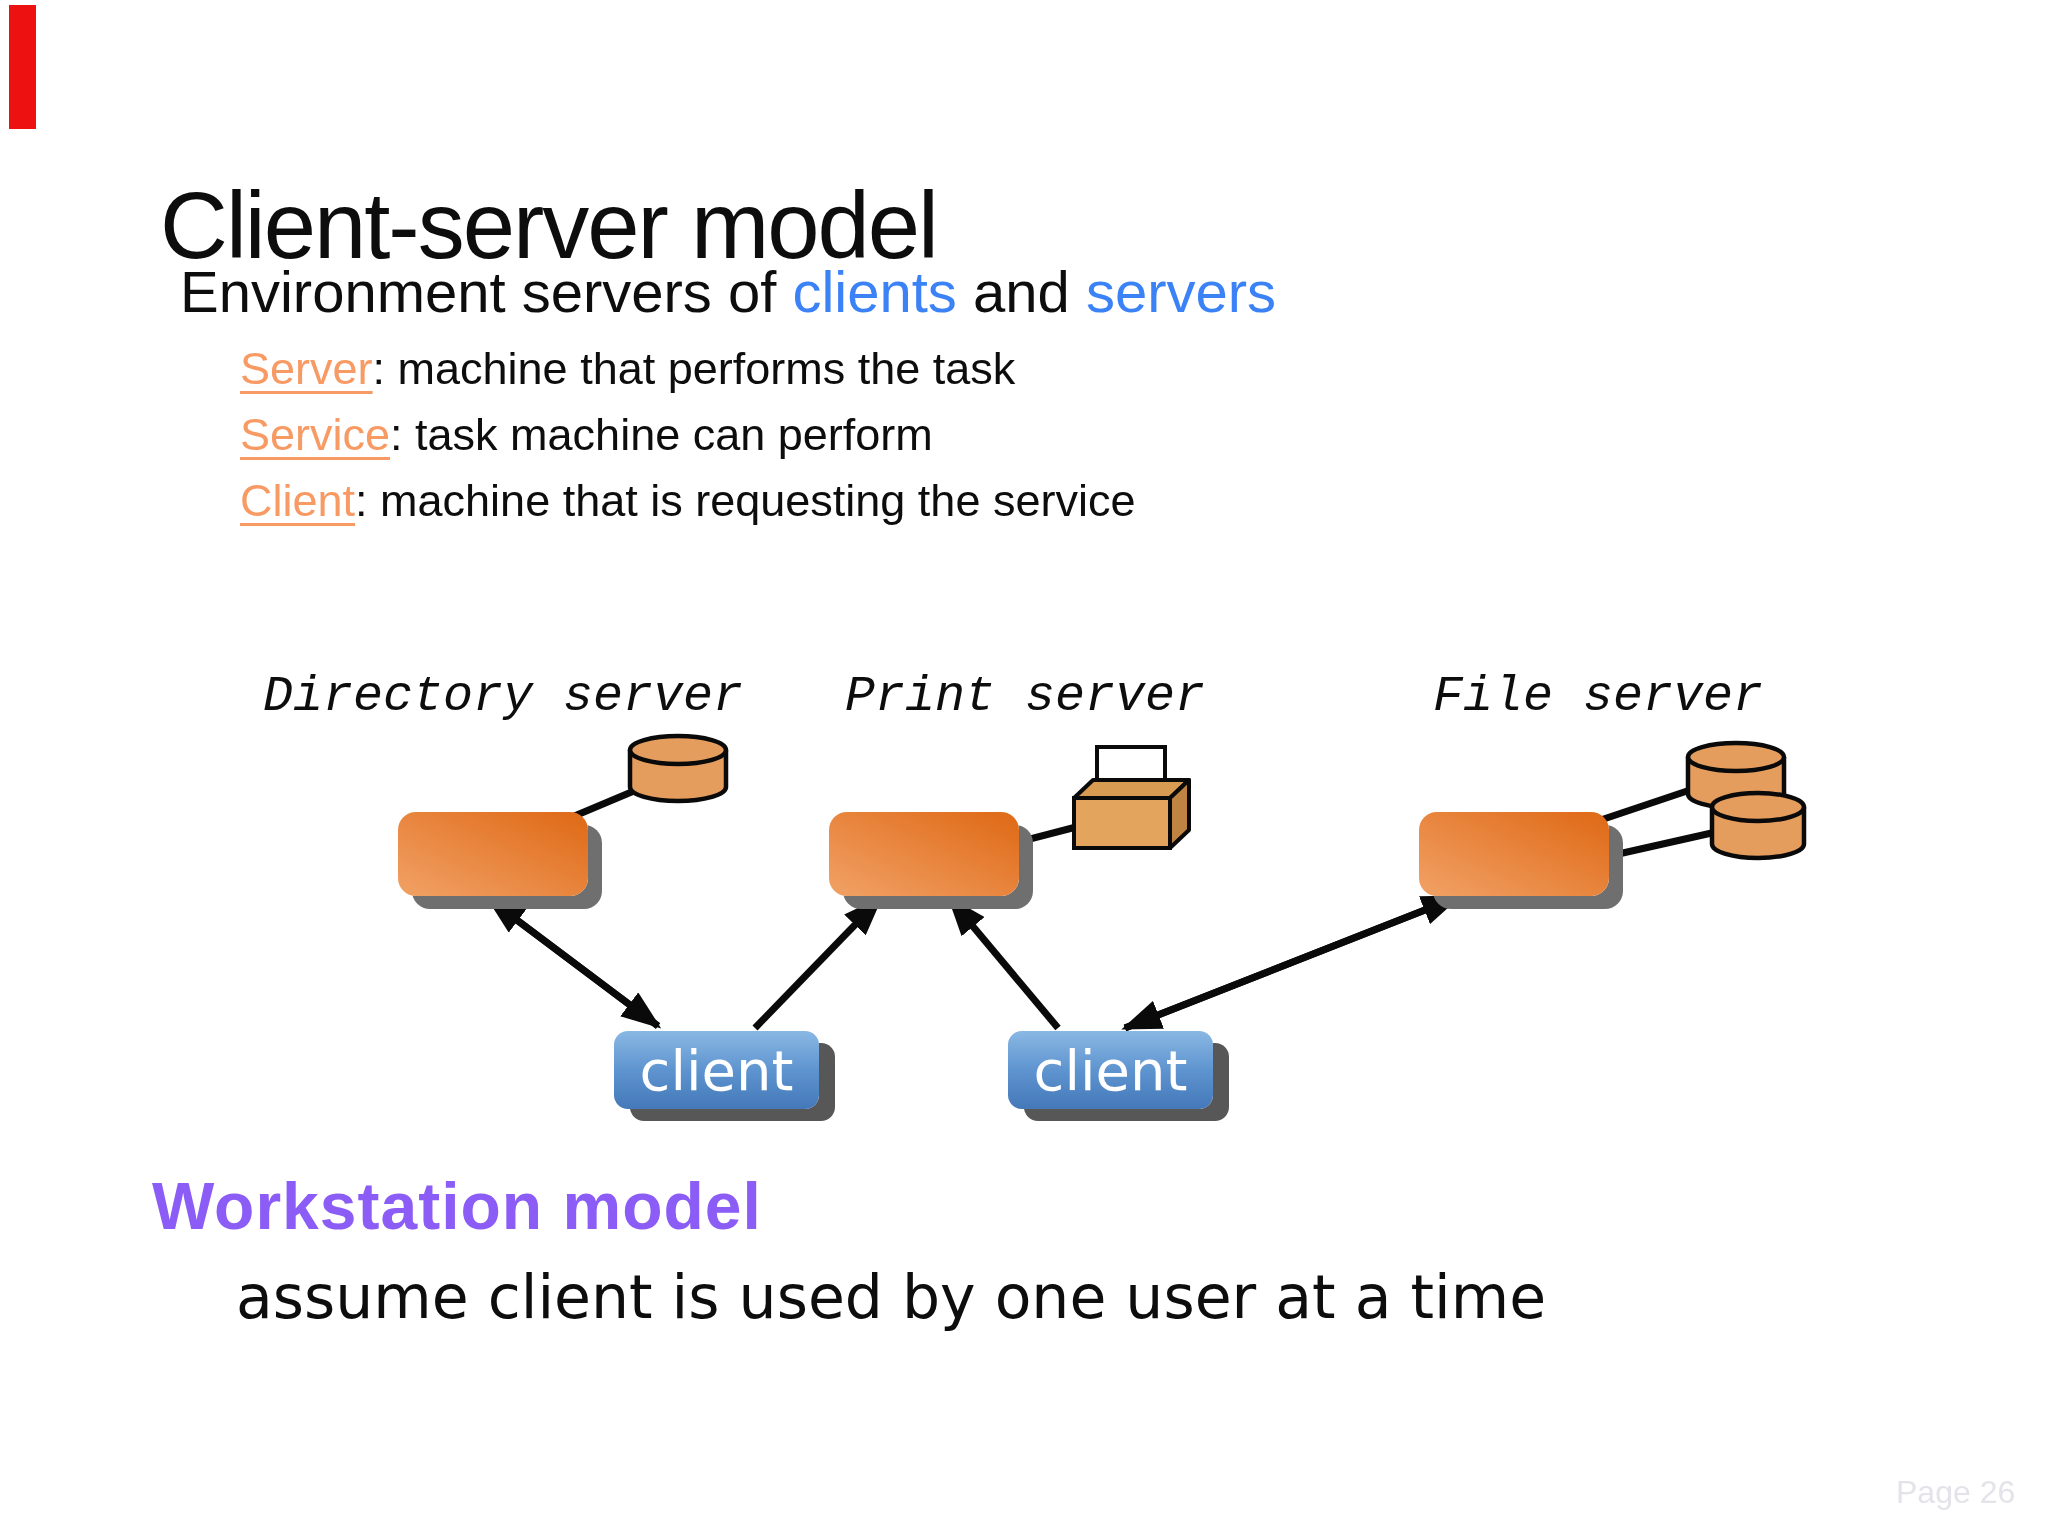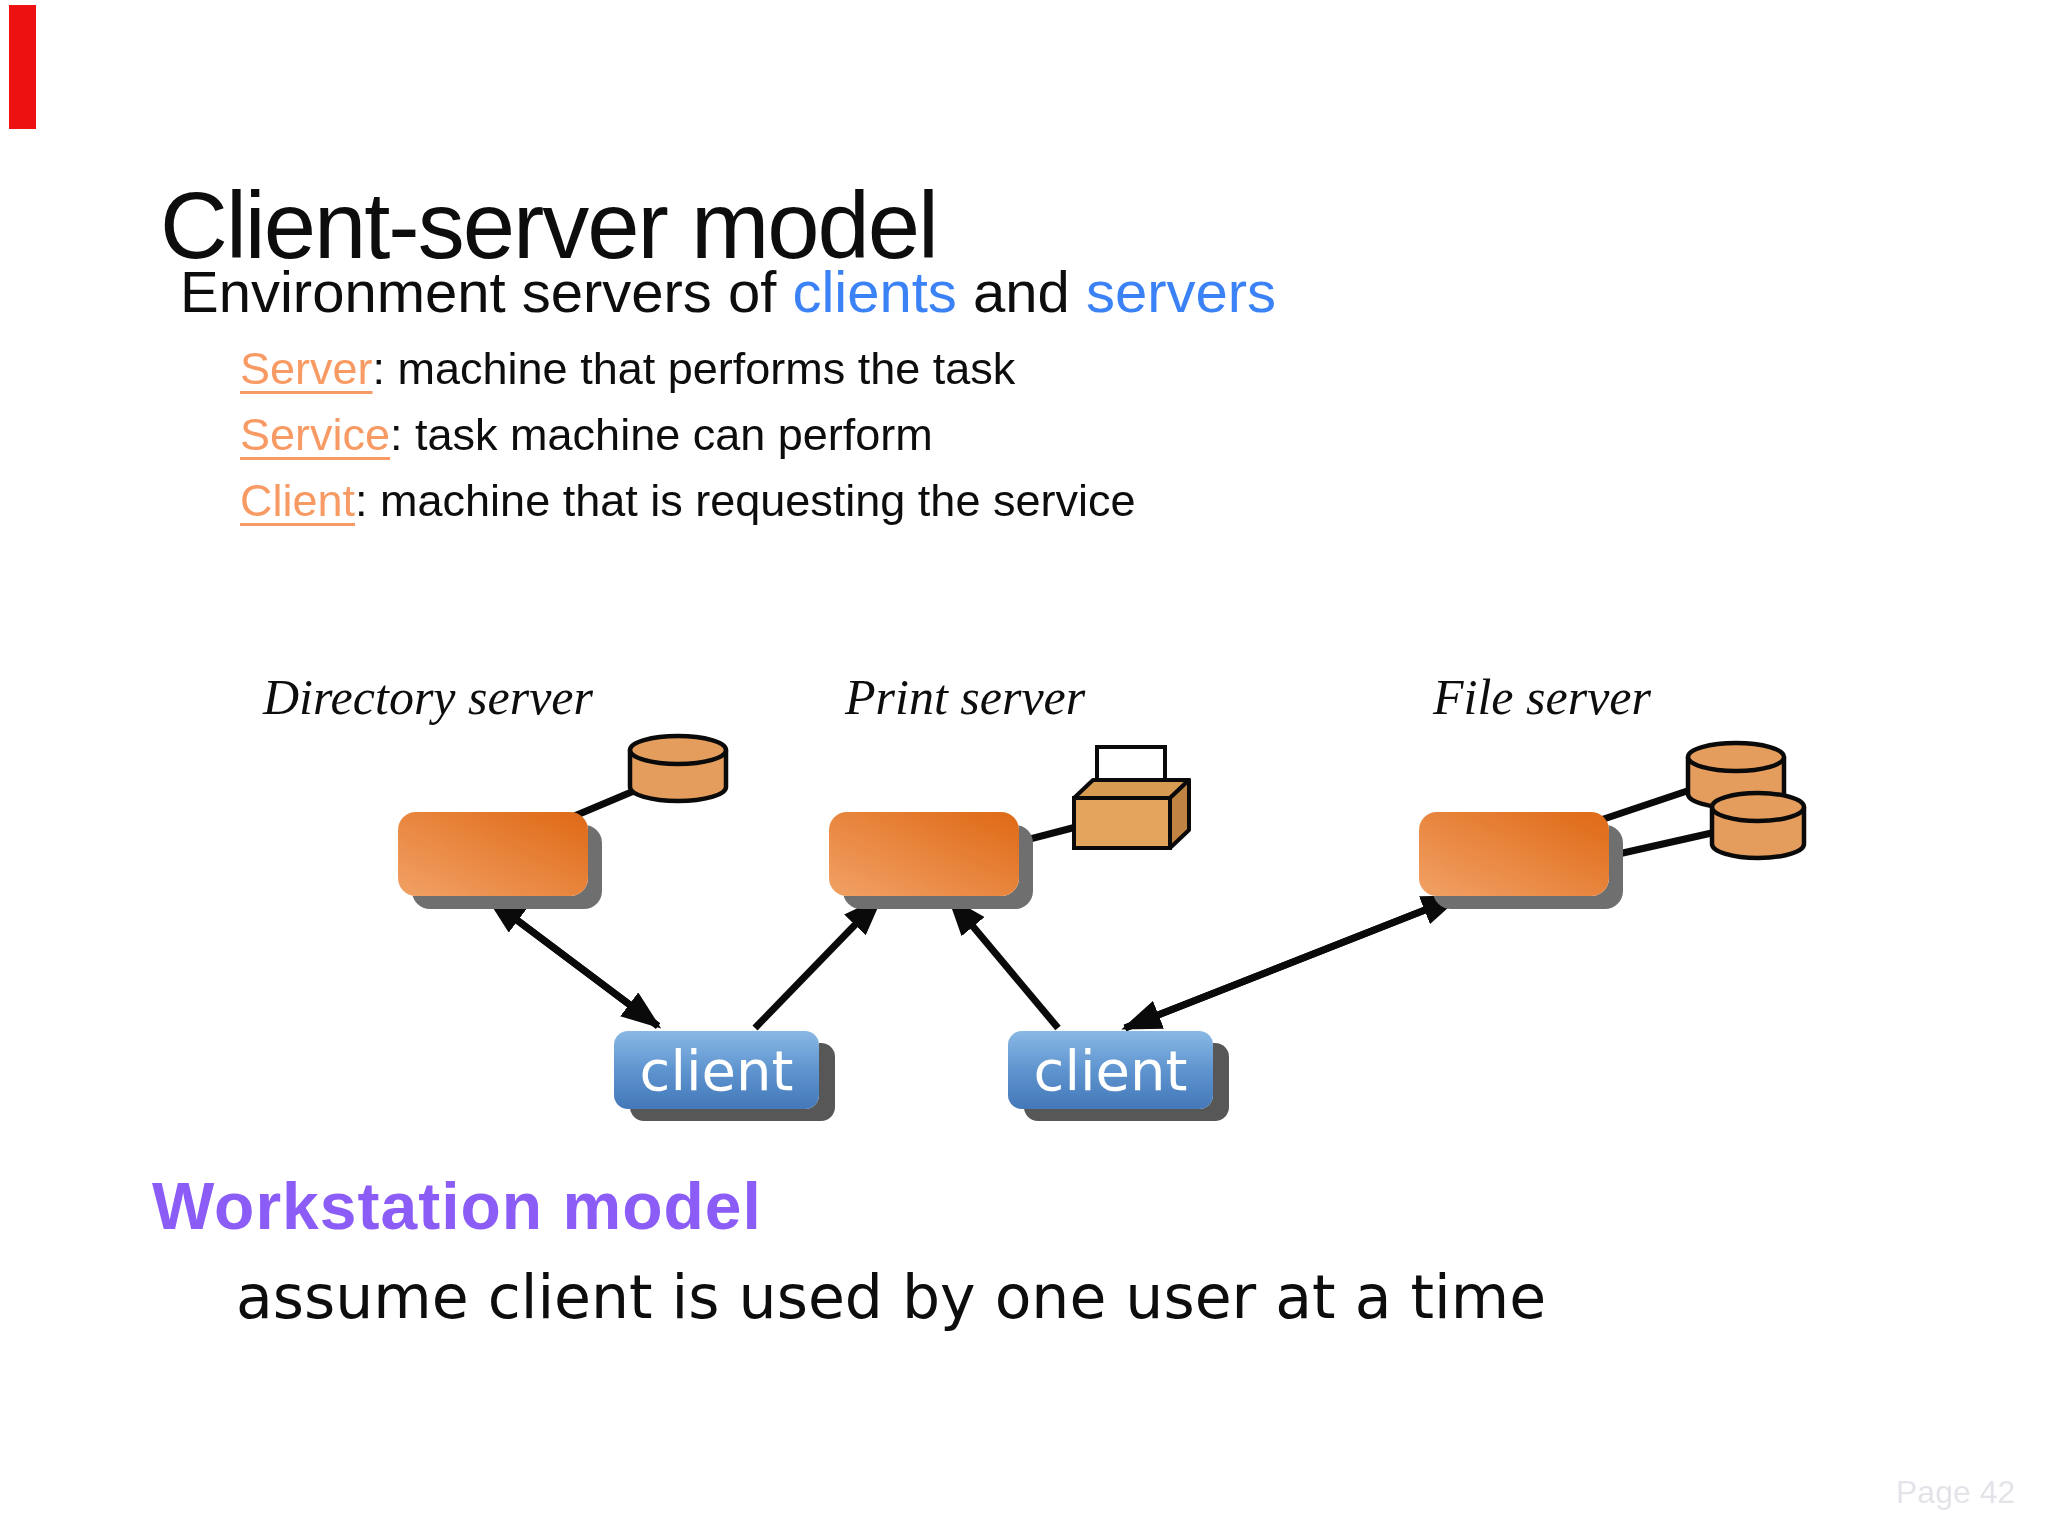--- a/index.html
+++ b/index.html
@@ -7,21 +7,21 @@
          font-family:"Liberation Sans",sans-serif;color:#0d0d0d;border-radius:17px;}
   .red-bar{position:absolute;left:9px;top:5px;width:27px;height:124px;background:#ee1111;}
   .title{position:absolute;left:160px;top:172px;font-size:94px;letter-spacing:-2px;
          font-weight:400;white-space:nowrap;}
   .subtitle{position:absolute;left:180px;top:258px;font-size:58px;white-space:nowrap;}
   .hl{color:#3b82f6;font-weight:400;margin-top:28px;}
   .bullets{position:absolute;left:240px;top:336px;font-size:45px;line-height:66px;}
   .bullet-line{white-space:nowrap;}
   .kw{color:#f89a64;text-decoration:underline;text-decoration-thickness:3px;text-underline-offset:7px;}
   .diagram-label{position:absolute;top:668px;font-size:50px;font-style:italic;
-                 font-family:Liberation Serif, serif;white-space:nowrap;}
+                 font-family:Liberation Mono, monospace;white-space:nowrap;}
   .lbl-directory{left:263px;} .lbl-print{left:845px;} .lbl-file{left:1433px;}
   .server-box{position:absolute;top:812px;width:190px;height:84px;border-radius:18px;
               background:linear-gradient(205deg,#e06d1b 8%,#f09d60 92%);
               box-shadow:14px 13px 0 #6f6f6f;z-index:2;}
   .sb-directory{left:398px;} .sb-print{left:829px;} .sb-file{left:1419px;}
   .client-box{position:absolute;top:1031px;width:205px;height:78px;border-radius:14px;
               background:linear-gradient(#8ab8e4 0%,#5e94cf 50%,#4478b9 100%);
               box-shadow:16px 12px 0 #575757;z-index:2;
               display:flex;align-items:center;justify-content:center;
               color:#ffffff;font-size:56px;font-family:"DejaVu Sans",sans-serif;}
@@ -102,15 +102,15 @@
   <div class="client-box cb-left">
       <span>client</span>
     </div>
   <div class="client-box cb-right">
       <span>client</span>
     </div>
 
   <div class="workstation">Workstation model</div>
   <div class="assume">assume client is used by one user at a time</div>
 
-  <div class="page-num">Page 42</div>
+  <div class="page-num">Page 26</div>
 
 </div>
 
 </body></html>

